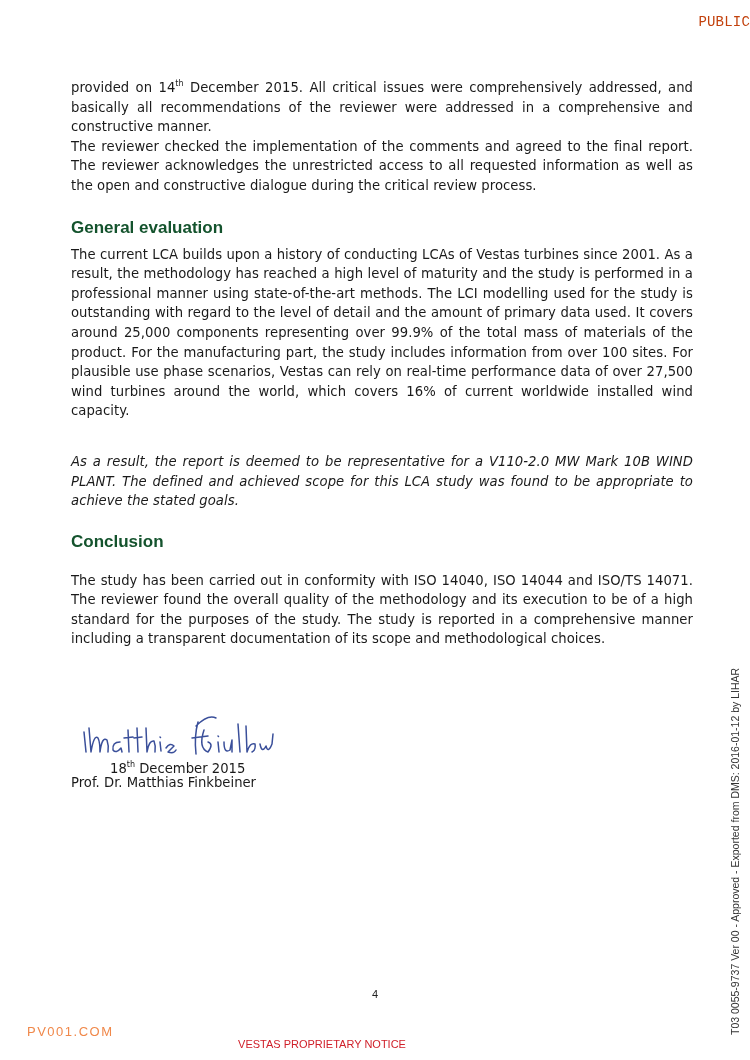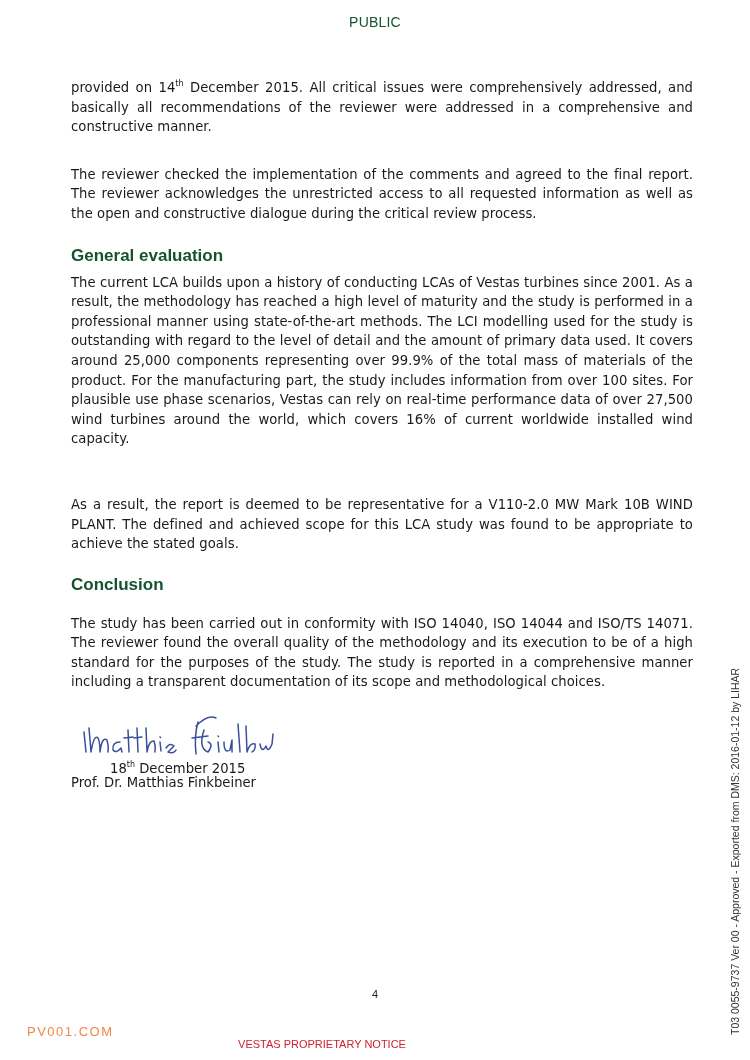--- a/index.html
+++ b/index.html
@@ -1,20 +1,20 @@
 <!DOCTYPE html>
 <html><head>
 <meta charset="utf-8">
 <style>
   html, body { margin: 0; padding: 0; background: #ffffff; }
   body { width: 750px; height: 1060px; position: relative; overflow: hidden; font-family: "DejaVu Sans", sans-serif; color: #1a1a1a; }
-  .header-public { position: absolute; top: 14px; left: 0; width: 750px; text-align: center; font-family: Liberation Sans, sans-serif; font-size: 14px; color: #14532d; letter-spacing: 0.2px; }
+  .header-public { position: absolute; top: 14px; left: 0; width: 750px; text-align: right; font-family: Liberation Mono, monospace; font-size: 14px; color: #c2410c; letter-spacing: 0.2px; }
   .content { position: absolute; left: 71px; width: 622px; top: 78px; }
   .para { font-size: 13.2px; line-height: 19.6px; text-align: justify; margin: 0; letter-spacing: 0.05px; }
-  .para + .para { margin-top: 28px; }
+  .para + .para { margin-top: 0; }
   sup { font-size: 8px; line-height: 0; vertical-align: 6px; }
   .heading { font-family: "Liberation Sans", sans-serif; font-weight: bold; font-size: 17px; margin: 0; color: #14532d; }
   .sig { position: absolute; left: 80px; top: 708px; width: 200px; height: 58px; }
   .signer { position: absolute; left: 71px; top: 775px; font-size: 13.2px; }
   .sign-date { position: absolute; left: 110px; top: 761px; font-size: 13.2px; }
   .page-number { position: absolute; top: 988px; left: 0; width: 750px; text-align: center; font-family: "Liberation Sans", sans-serif; font-size: 11px; color: #222; }
   .watermark { position: absolute; left: 27px; top: 1024px; font-family: "Liberation Sans", sans-serif; font-size: 13px; color: #f0884a; letter-spacing: 1.5px; }
   .notice { position: absolute; top: 1038px; left: 0; width: 644px; text-align: center; font-family: "Liberation Sans", sans-serif; font-size: 11px; color: #d0202a; }
   .side-stamp { position: absolute; left: 729px; top: 1035px; transform: rotate(-90deg); transform-origin: left top; white-space: nowrap; font-family: "Liberation Sans", sans-serif; font-size: 10.5px; color: #333; }
 </style>
@@ -22,21 +22,21 @@
 <body>
 
 <div class="header-public">PUBLIC</div>
 
 <div class="content">
   <p class="para"><span>provided on 14</span><sup>th</sup><span> December 2015. All critical issues were comprehensively addressed, and basically all recommendations of the reviewer were addressed in a comprehensive and constructive manner.</span></p>
   <p class="para">The reviewer checked the implementation of the comments and agreed to the final report. The reviewer acknowledges the unrestricted access to all requested information as well as the open and constructive dialogue during the critical review process.</p>
 
   <h2 class="heading" style="margin-top:22px;margin-bottom:7px;">General evaluation</h2>
   <p class="para">The current LCA builds upon a history of conducting LCAs of Vestas turbines since 2001. As a result, the methodology has reached a high level of maturity and the study is performed in a professional manner using state-of-the-art methods. The LCI modelling used for the study is outstanding with regard to the level of detail and the amount of primary data used. It covers around 25,000 components representing over 99.9% of the total mass of materials of the product. For the manufacturing part, the study includes information from over 100 sites. For plausible use phase scenarios, Vestas can rely on real-time performance data of over 27,500 wind turbines around the world, which covers 16% of current worldwide installed wind capacity.</p>
-  <p class="para" style="margin-top:46px;">As a result, the report is deemed to be representative for a V110-2.0 MW Mark 10B WIND PLANT. The defined and achieved scope for this LCA study was found to be appropriate to achieve the stated goals.</p>
+  <p class="para" style="margin-top:31px;font-style:italic;">As a result, the report is deemed to be representative for a V110-2.0 MW Mark 10B WIND PLANT. The defined and achieved scope for this LCA study was found to be appropriate to achieve the stated goals.</p>
 
   <h2 class="heading" style="margin-top:21px;margin-bottom:19px;">Conclusion</h2>
   <p class="para">The study has been carried out in conformity with ISO 14040, ISO 14044 and ISO/TS 14071. The reviewer found the overall quality of the methodology and its execution to be of a high standard for the purposes of the study. The study is reported in a comprehensive manner including a transparent documentation of its scope and methodological choices.</p>
 </div>
 
 <svg class="sig" viewBox="0 0 200 58">
   <g fill="none" stroke="#3a4f9a" stroke-width="1.5" stroke-linecap="round" stroke-linejoin="round">
     <path d="M4 24 L6 44 M9 20 L11 44 Q14 26 18 30 Q20 34 20 44 Q22 28 27 32 Q29 38 28 44"></path>
     <path d="M40 34 Q32 34 33 42 Q36 46 41 40 L42 44"></path>
     <path d="M48 22 L49 44 M44 30 L53 29 M57 20 L58 44 M54 30 L62 29"></path>

